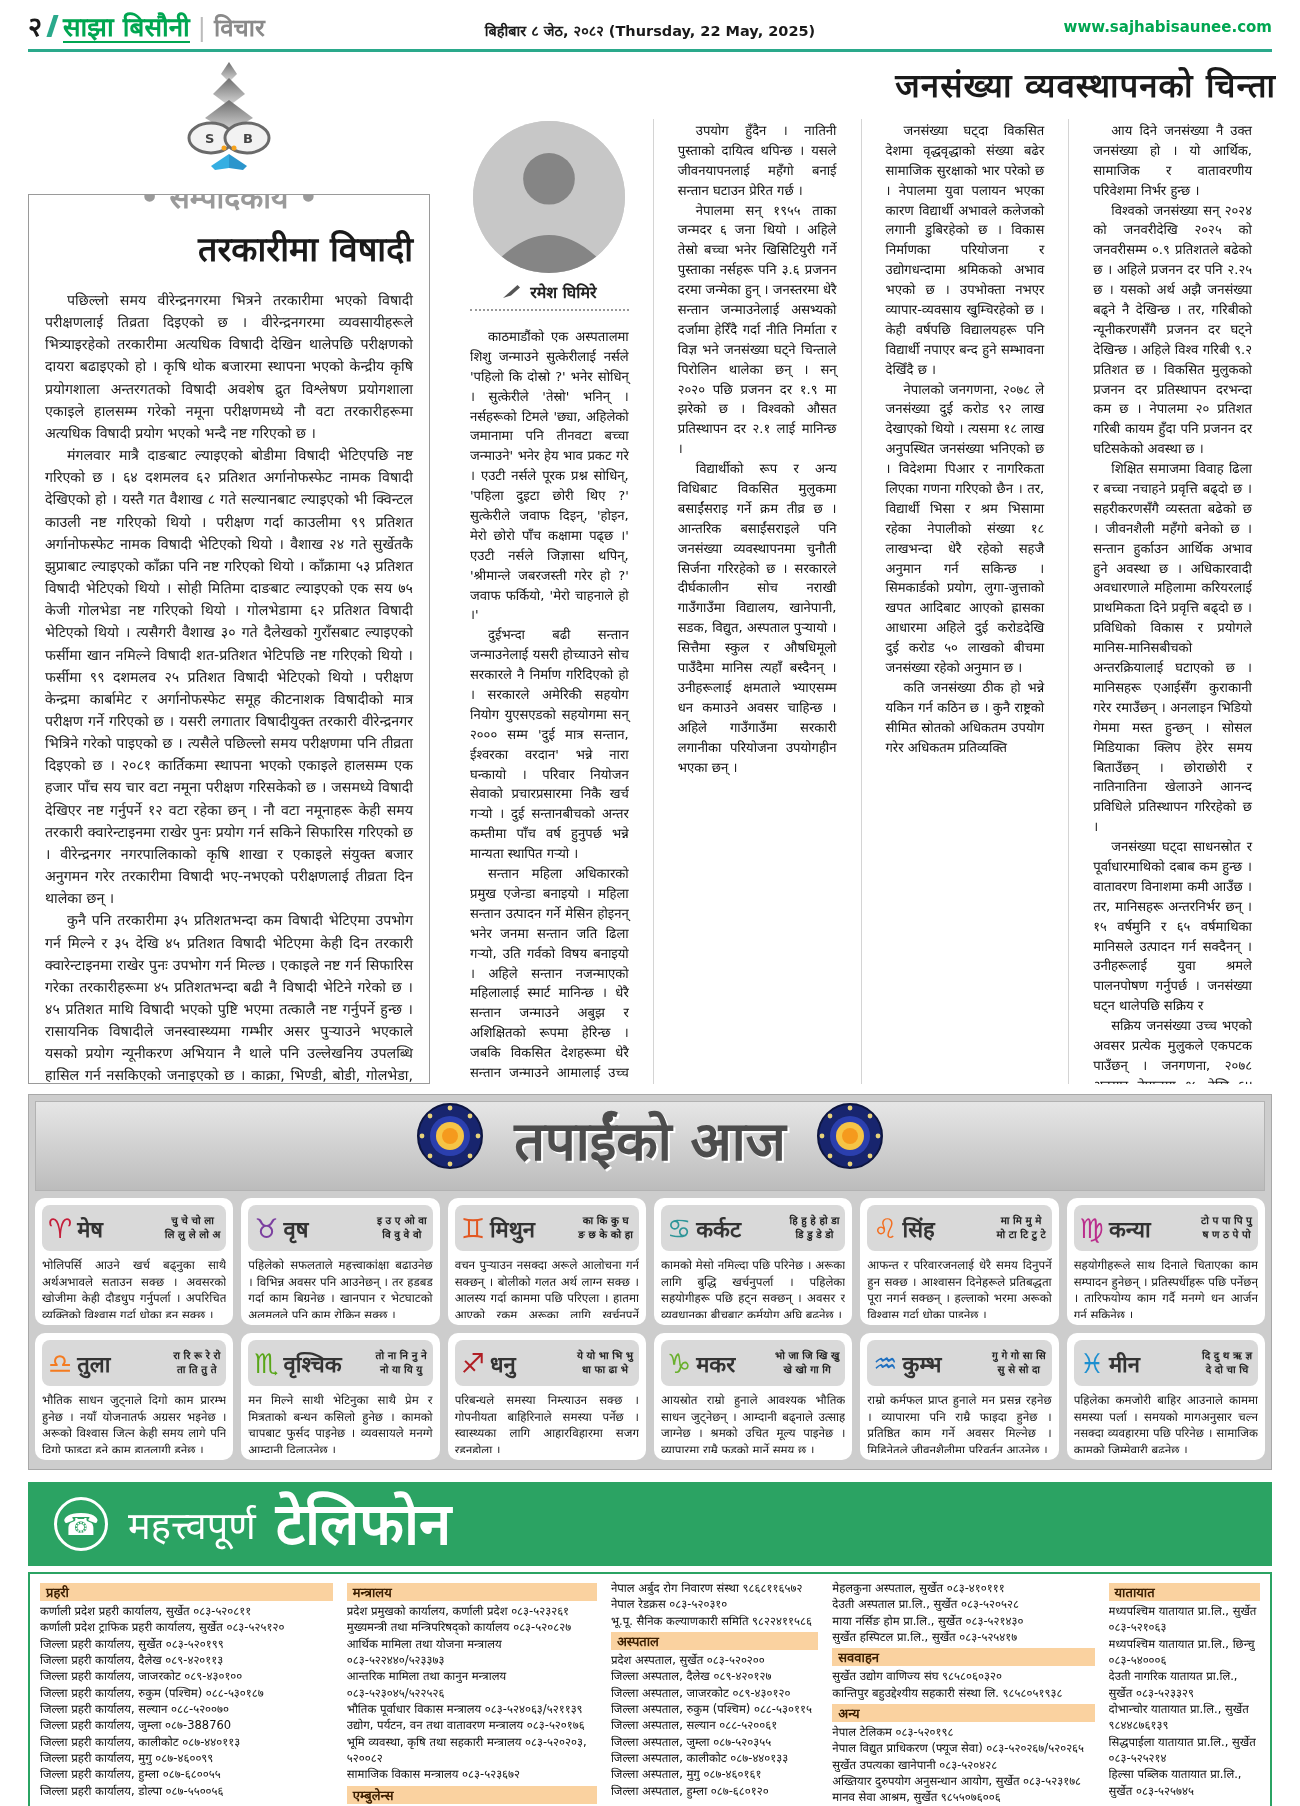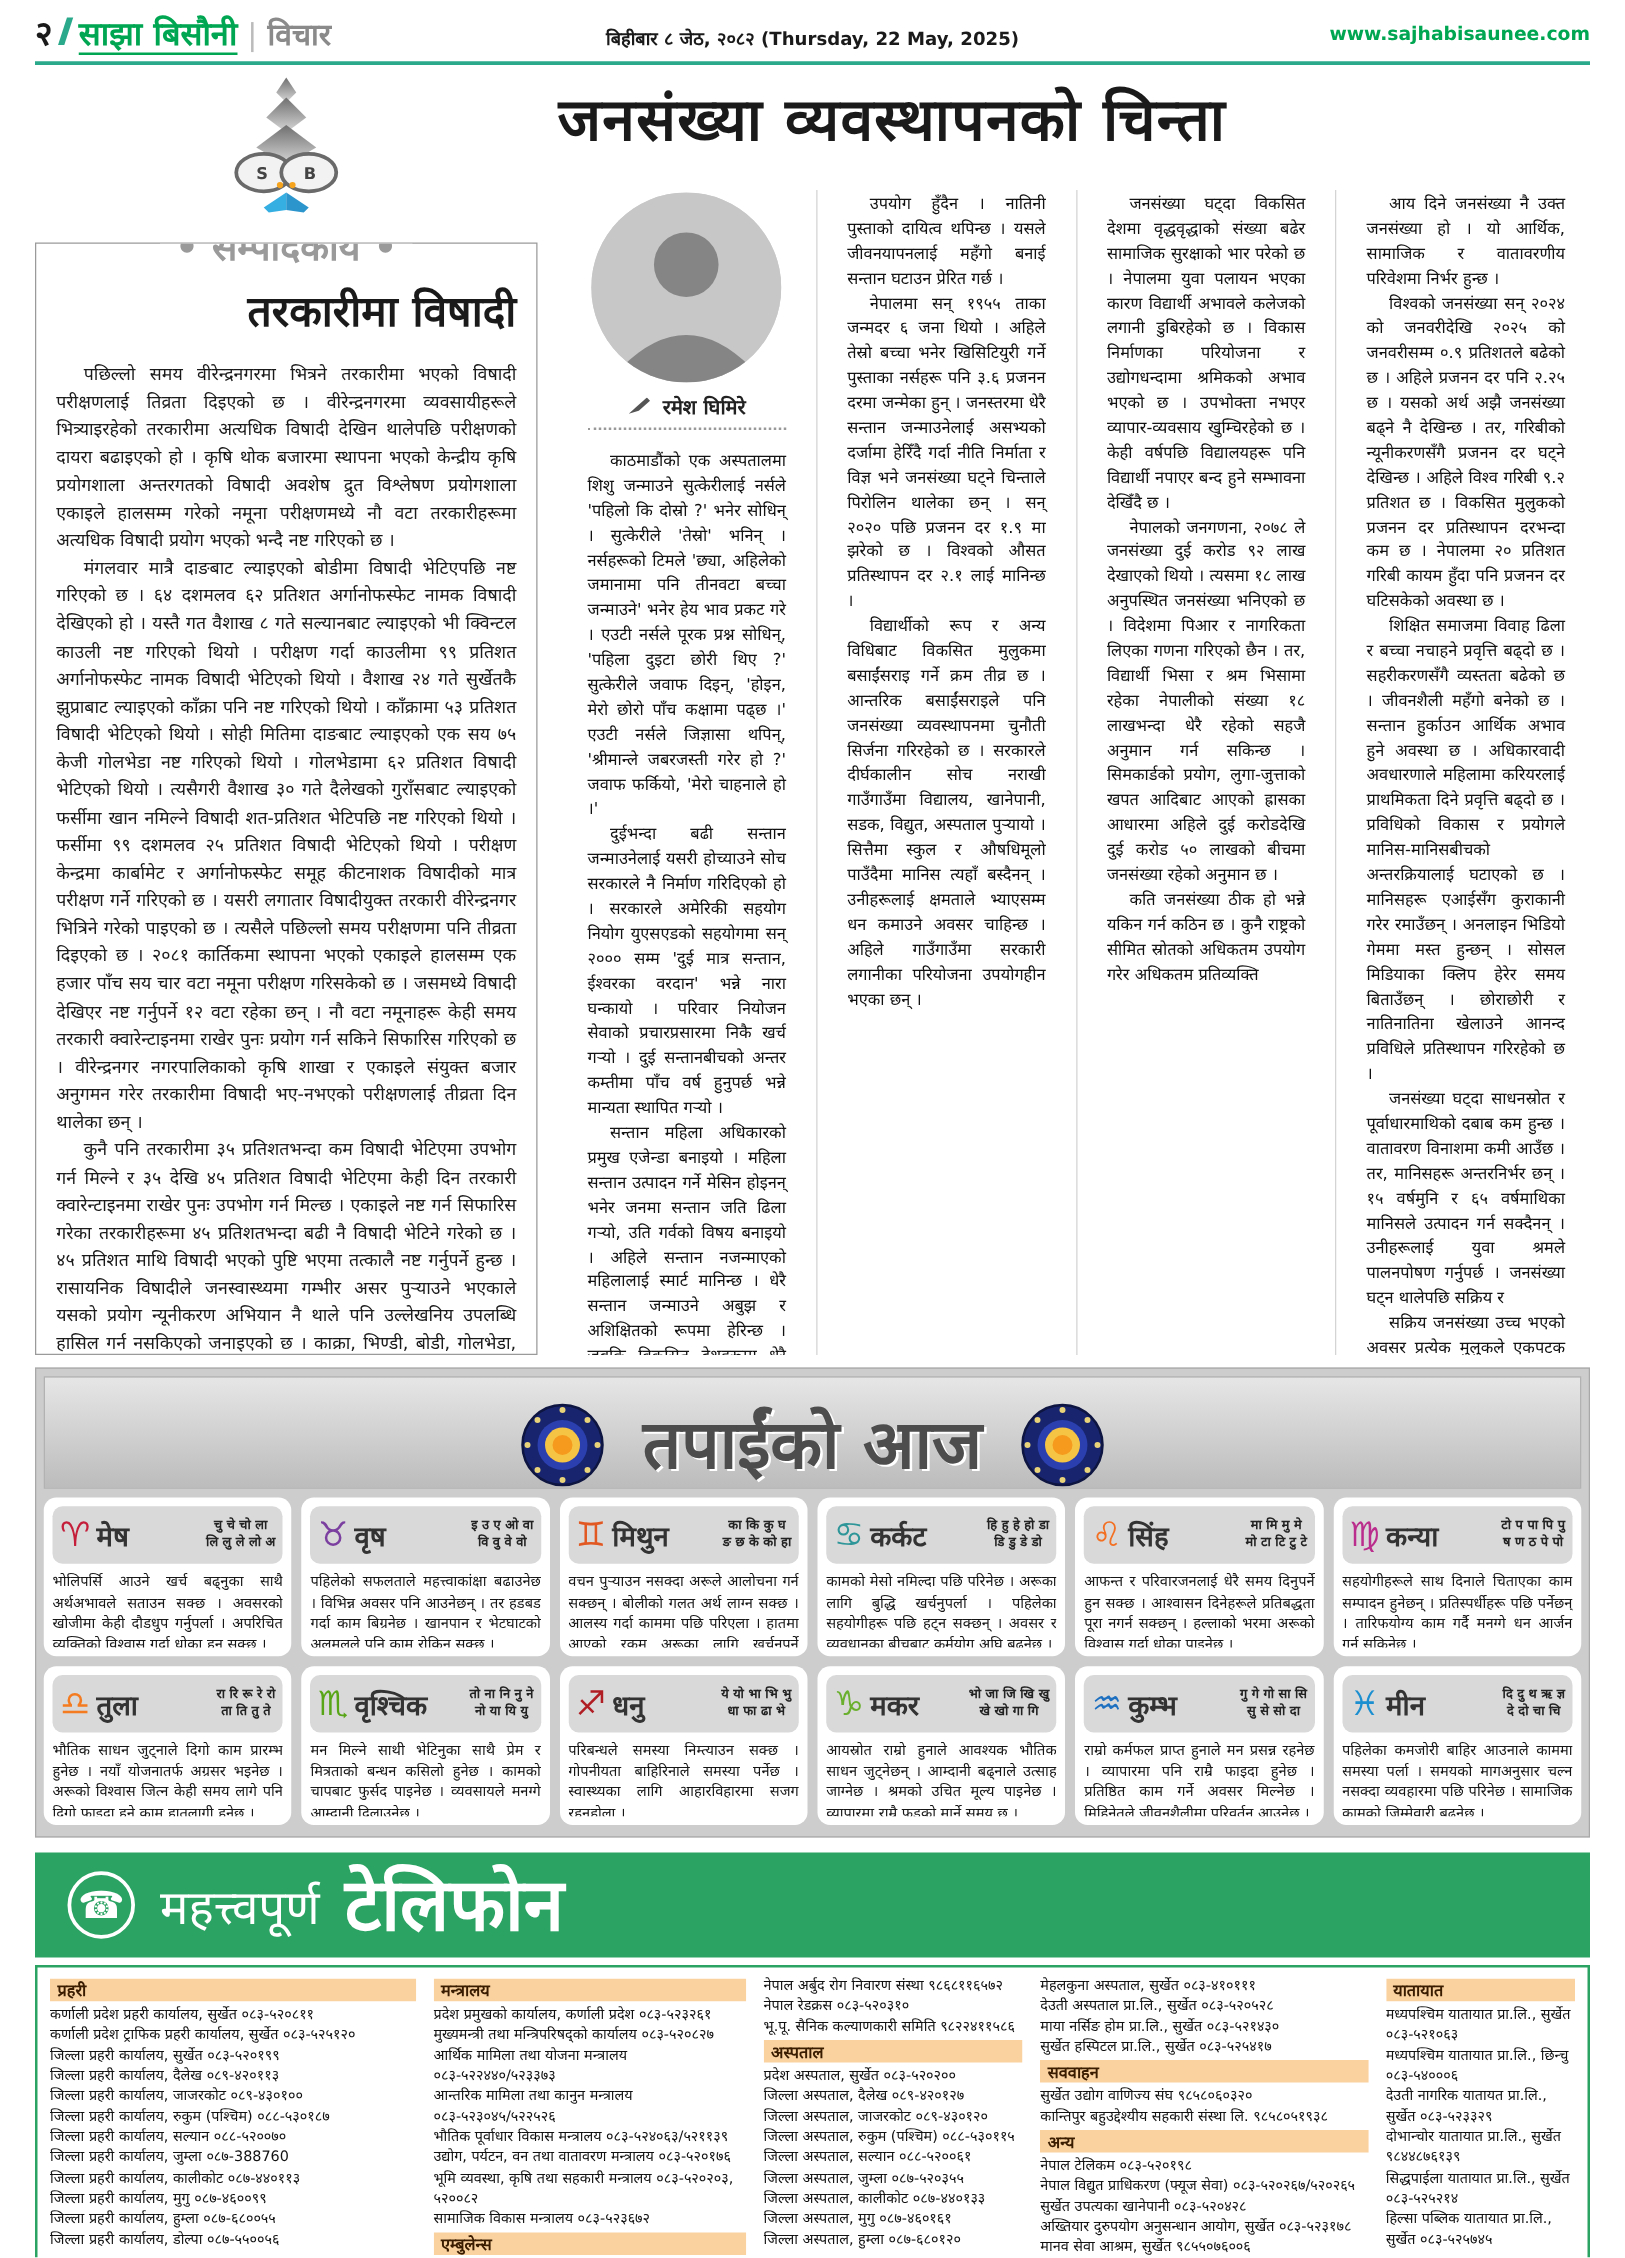--- a/index.html
+++ b/index.html
@@ -30,33 +30,33 @@
   .ed-logo{margin-top:4px}
   .ed-box{border:1px solid #9a9a9a;position:relative;margin-top:22px;padding:14px 16px 10px 16px;width:100%;flex:1;overflow:hidden}
   .ed-label{position:absolute;top:-19px;left:50%;transform:translateX(-50%);background:#fff;padding:0 12px;color:#9a9a9a;font-size:30px;font-weight:bold;white-space:nowrap}
   .ed-label::before{content:"• ";color:#9a9a9a}
   .ed-label::after{content:" •";color:#9a9a9a}
   .ed-title{text-align:right;font-size:34px;font-weight:bold;margin:16px 0 18px 0}
   .ed-p{font-size:14.2px;line-height:1.56;text-align:justify;text-indent:22px}
 
   
   .article{flex:1;display:flex;flex-direction:column;overflow:hidden}
-  .headline{font-size:47px;font-weight:bold;text-align:left;letter-spacing:1px;margin:6px 0 26px 0}
+  .headline{font-size:33px;font-weight:bold;text-align:right;letter-spacing:1px;margin:6px 0 12px 0}
   .art-cols{flex:1;display:flex;overflow:hidden}
   .art-col{flex:1;padding:2px 24px;overflow:hidden}
   .art-col + .art-col{border-left:1px solid #d4d4d4}
   .art-p{font-size:13.1px;line-height:1.52;text-align:justify;text-indent:18px;color:#111}
   .figure{display:flex;flex-direction:column;align-items:center;margin-bottom:8px}
   .photo{width:152px;height:152px;border-radius:50%;overflow:hidden;background:#cfcfcf}
   .byline{display:flex;align-items:center;gap:8px;font-size:16px;font-weight:bold;margin:8px 0 6px 0;color:#222}
   .dotted{width:100%;border-top:2px dotted #999;margin-bottom:8px}
 
   
   .horo{margin:10px 28px 0 28px;border:1px solid #a8a8a8;background:#cdcdcd;padding:6px;height:376px}
-  .horo-head{height:90px;display:flex;align-items:flex-end;justify-content:center;gap:30px;background:linear-gradient(#e6e6e6,#bcbcbc);border:1px solid #b2b2b2}
+  .horo-head{height:90px;display:flex;align-items:flex-start;justify-content:center;gap:30px;background:linear-gradient(#e6e6e6,#bcbcbc);border:1px solid #b2b2b2}
   .horo-title{font-size:54px;font-weight:bold;color:#4d4d4d;text-shadow:2px 2px 0 #fff}
   .horo-grid{display:grid;grid-template-columns:repeat(6,1fr);gap:8px;margin-top:7px;height:262px}
   .card{background:#fff;border-radius:10px;padding:7px;overflow:hidden;display:flex;flex-direction:column}
   .card-head{background:#d9d9d9;border-radius:8px;display:flex;align-items:center;gap:5px;padding:3px 6px;height:46px;flex:none}
   .z-icon{font-size:27px;line-height:1}
   .z-name{font-size:22px;font-weight:bold;color:#333;white-space:nowrap}
   .z-syll{font-size:10.3px;font-weight:bold;line-height:1.35;margin-left:auto;color:#222;text-align:center;white-space:nowrap}
   .card-body{font-size:11.7px;line-height:1.42;text-align:justify;margin-top:6px;color:#161616;overflow:hidden}
 
   

